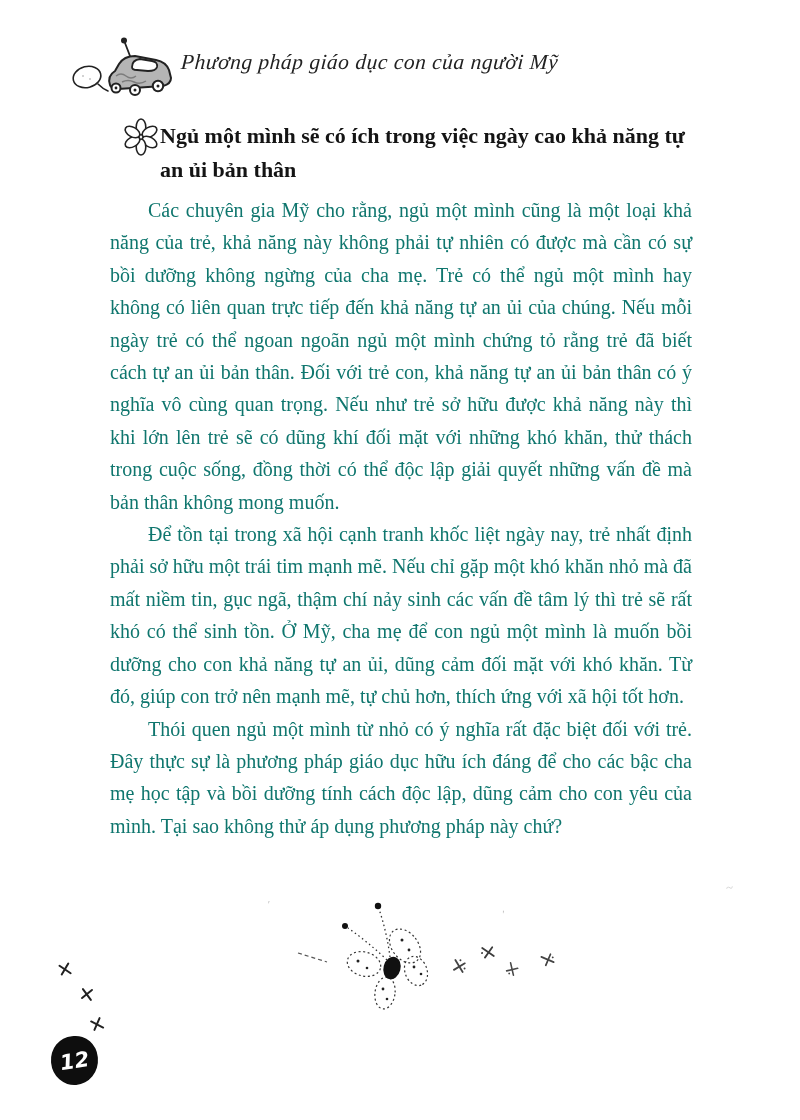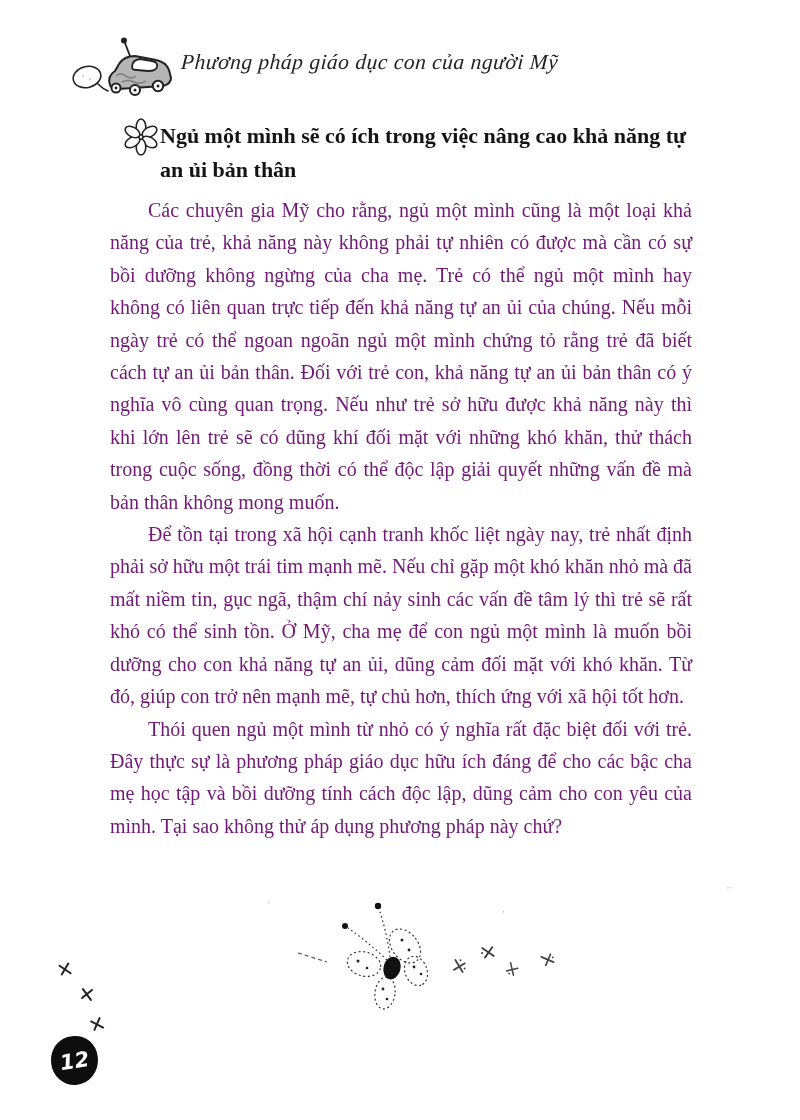--- a/index.html
+++ b/index.html
@@ -18,21 +18,21 @@
   
   .flower-icon { position:absolute; left:123px; top:117px; }
   .chapter-heading {
     position:absolute; left:160px; top:119px; width:538px;
     font-weight:bold; font-size:22px; line-height:34px; color:#141414;
     margin:0;
   }
   
   .body-text {
     position:absolute; left:110px; top:194px; width:582px;
-    font-size:20px; line-height:32.4px; text-align:justify; color:#701a75;
+    font-size:20px; line-height:32.4px; text-align:justify; color:#0f766e;
   }
   .body-text p { margin:0; text-indent:38px; }
   
   .butterfly { position:absolute; left:290px; top:893px; }
   .sparkle { position:absolute; }
   .sparkle-1 { left:450px; top:957px; transform:rotate(14deg); }
   .sparkle-2 { left:479px; top:943px; transform:rotate(-10deg); }
   .sparkle-3 { left:504px; top:961px; transform:rotate(32deg); }
   .sparkle-4 { left:539px; top:951px; transform:rotate(-22deg); }
   .xmark { position:absolute; }
@@ -89,21 +89,21 @@
   <svg class="flower-icon" width="36" height="40" viewBox="0 0 36 40">
     <g fill="#ffffff" stroke="#222" stroke-width="1.6">
       <ellipse cx="18" cy="10" rx="4.8" ry="8"></ellipse>
       <ellipse cx="26.5" cy="15" rx="4.8" ry="8" transform="rotate(60 26.5 15)"></ellipse>
       <ellipse cx="26.5" cy="25" rx="4.8" ry="8" transform="rotate(120 26.5 25)"></ellipse>
       <ellipse cx="18" cy="30" rx="4.8" ry="8"></ellipse>
       <ellipse cx="9.5" cy="25" rx="4.8" ry="8" transform="rotate(60 9.5 25)"></ellipse>
       <ellipse cx="9.5" cy="15" rx="4.8" ry="8" transform="rotate(120 9.5 15)"></ellipse>
     </g>
   </svg>
-  <h1 class="chapter-heading">Ngủ một mình sẽ có ích trong việc nâng cao khả năng tự an ủi bản thân</h1>
+  <h1 class="chapter-heading">Ngủ một mình sẽ có ích trong việc ngày cao khả năng tự an ủi bản thân</h1>
 
   <div class="body-text">
     <p>Các chuyên gia Mỹ cho rằng, ngủ một mình cũng là một loại khả năng của trẻ, khả năng này không phải tự nhiên có được mà cần có sự bồi dưỡng không ngừng của cha mẹ. Trẻ có thể ngủ một mình hay không có liên quan trực tiếp đến khả năng tự an ủi của chúng. Nếu mỗi ngày trẻ có thể ngoan ngoãn ngủ một mình chứng tỏ rằng trẻ đã biết cách tự an ủi bản thân. Đối với trẻ con, khả năng tự an ủi bản thân có ý nghĩa vô cùng quan trọng. Nếu như trẻ sở hữu được khả năng này thì khi lớn lên trẻ sẽ có dũng khí đối mặt với những khó khăn, thử thách trong cuộc sống, đồng thời có thể độc lập giải quyết những vấn đề mà bản thân không mong muốn.</p>
     <p>Để tồn tại trong xã hội cạnh tranh khốc liệt ngày nay, trẻ nhất định phải sở hữu một trái tim mạnh mẽ. Nếu chỉ gặp một khó khăn nhỏ mà đã mất niềm tin, gục ngã, thậm chí nảy sinh các vấn đề tâm lý thì trẻ sẽ rất khó có thể sinh tồn. Ở Mỹ, cha mẹ để con ngủ một mình là muốn bồi dưỡng cho con khả năng tự an ủi, dũng cảm đối mặt với khó khăn. Từ đó, giúp con trở nên mạnh mẽ, tự chủ hơn, thích ứng với xã hội tốt hơn.</p>
     <p>Thói quen ngủ một mình từ nhỏ có ý nghĩa rất đặc biệt đối với trẻ. Đây thực sự là phương pháp giáo dục hữu ích đáng để cho các bậc cha mẹ học tập và bồi dưỡng tính cách độc lập, dũng cảm cho con yêu của mình. Tại sao không thử áp dụng phương pháp này chứ?</p>
   </div>
 
   <svg class="butterfly" width="170" height="118" viewBox="0 0 170 118">
     <path d="M8 60 L37 69" stroke="#555" stroke-width="1.2" stroke-dasharray="4 3" fill="none"></path>
 

